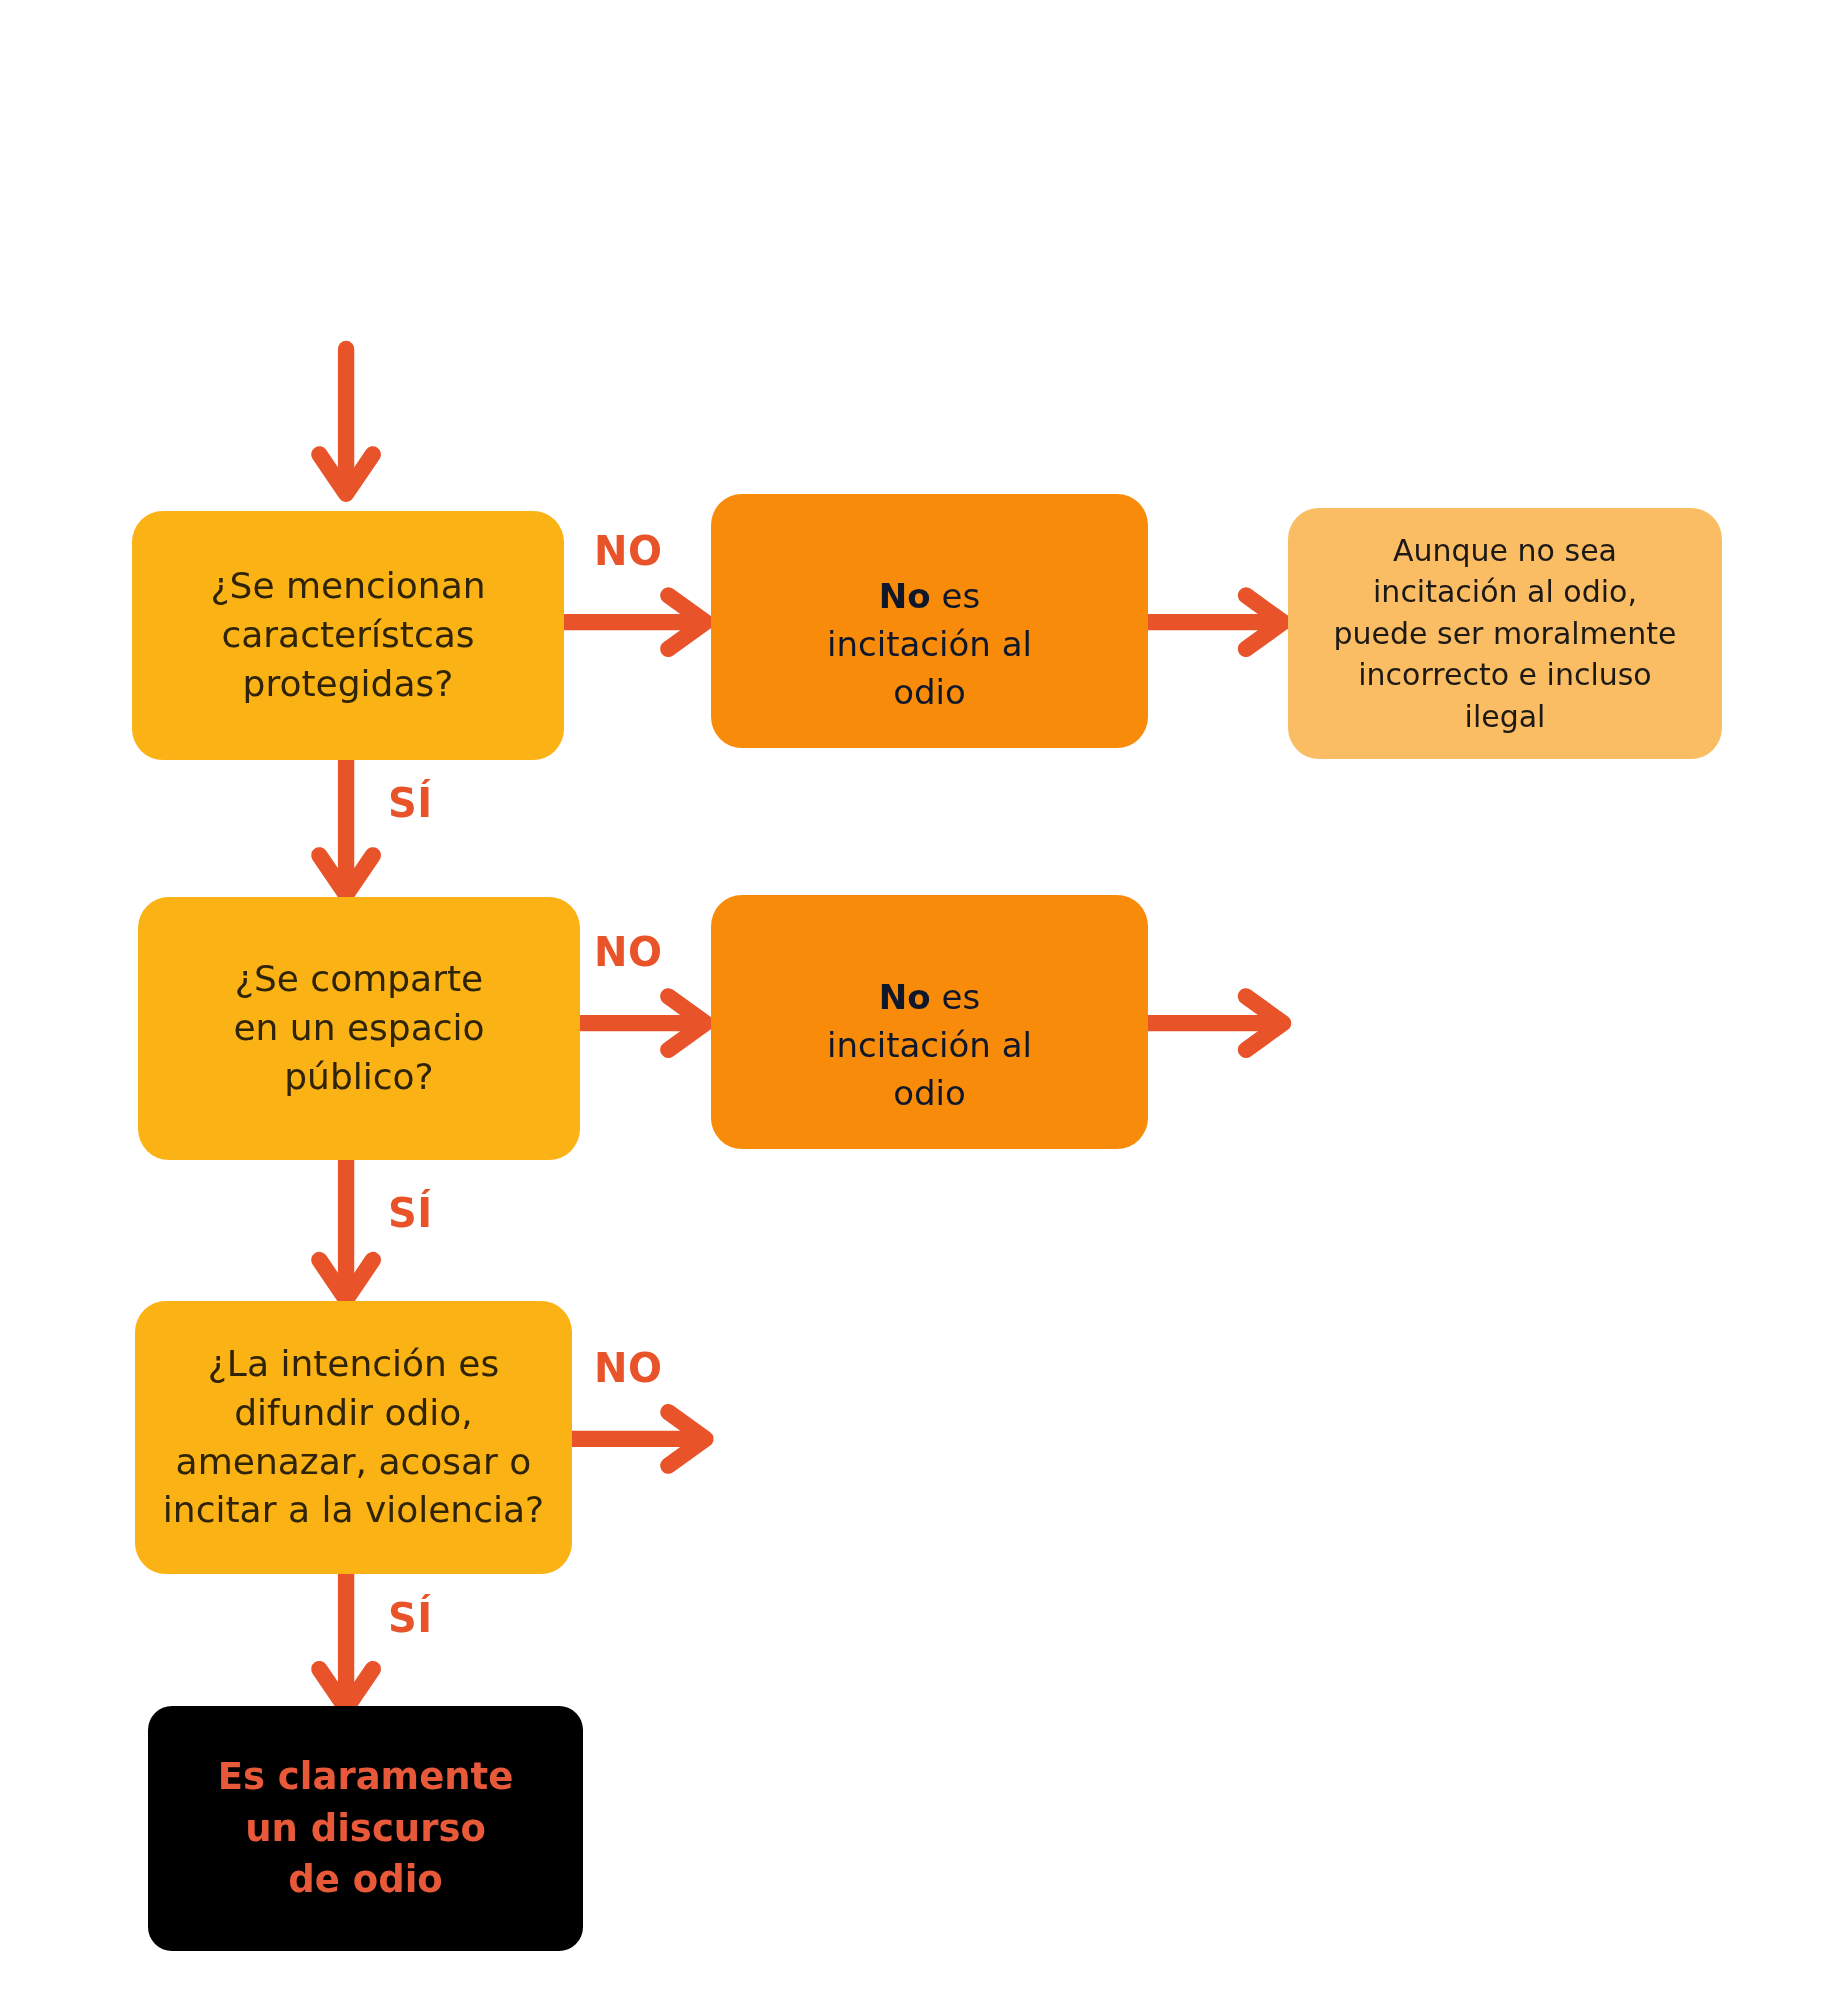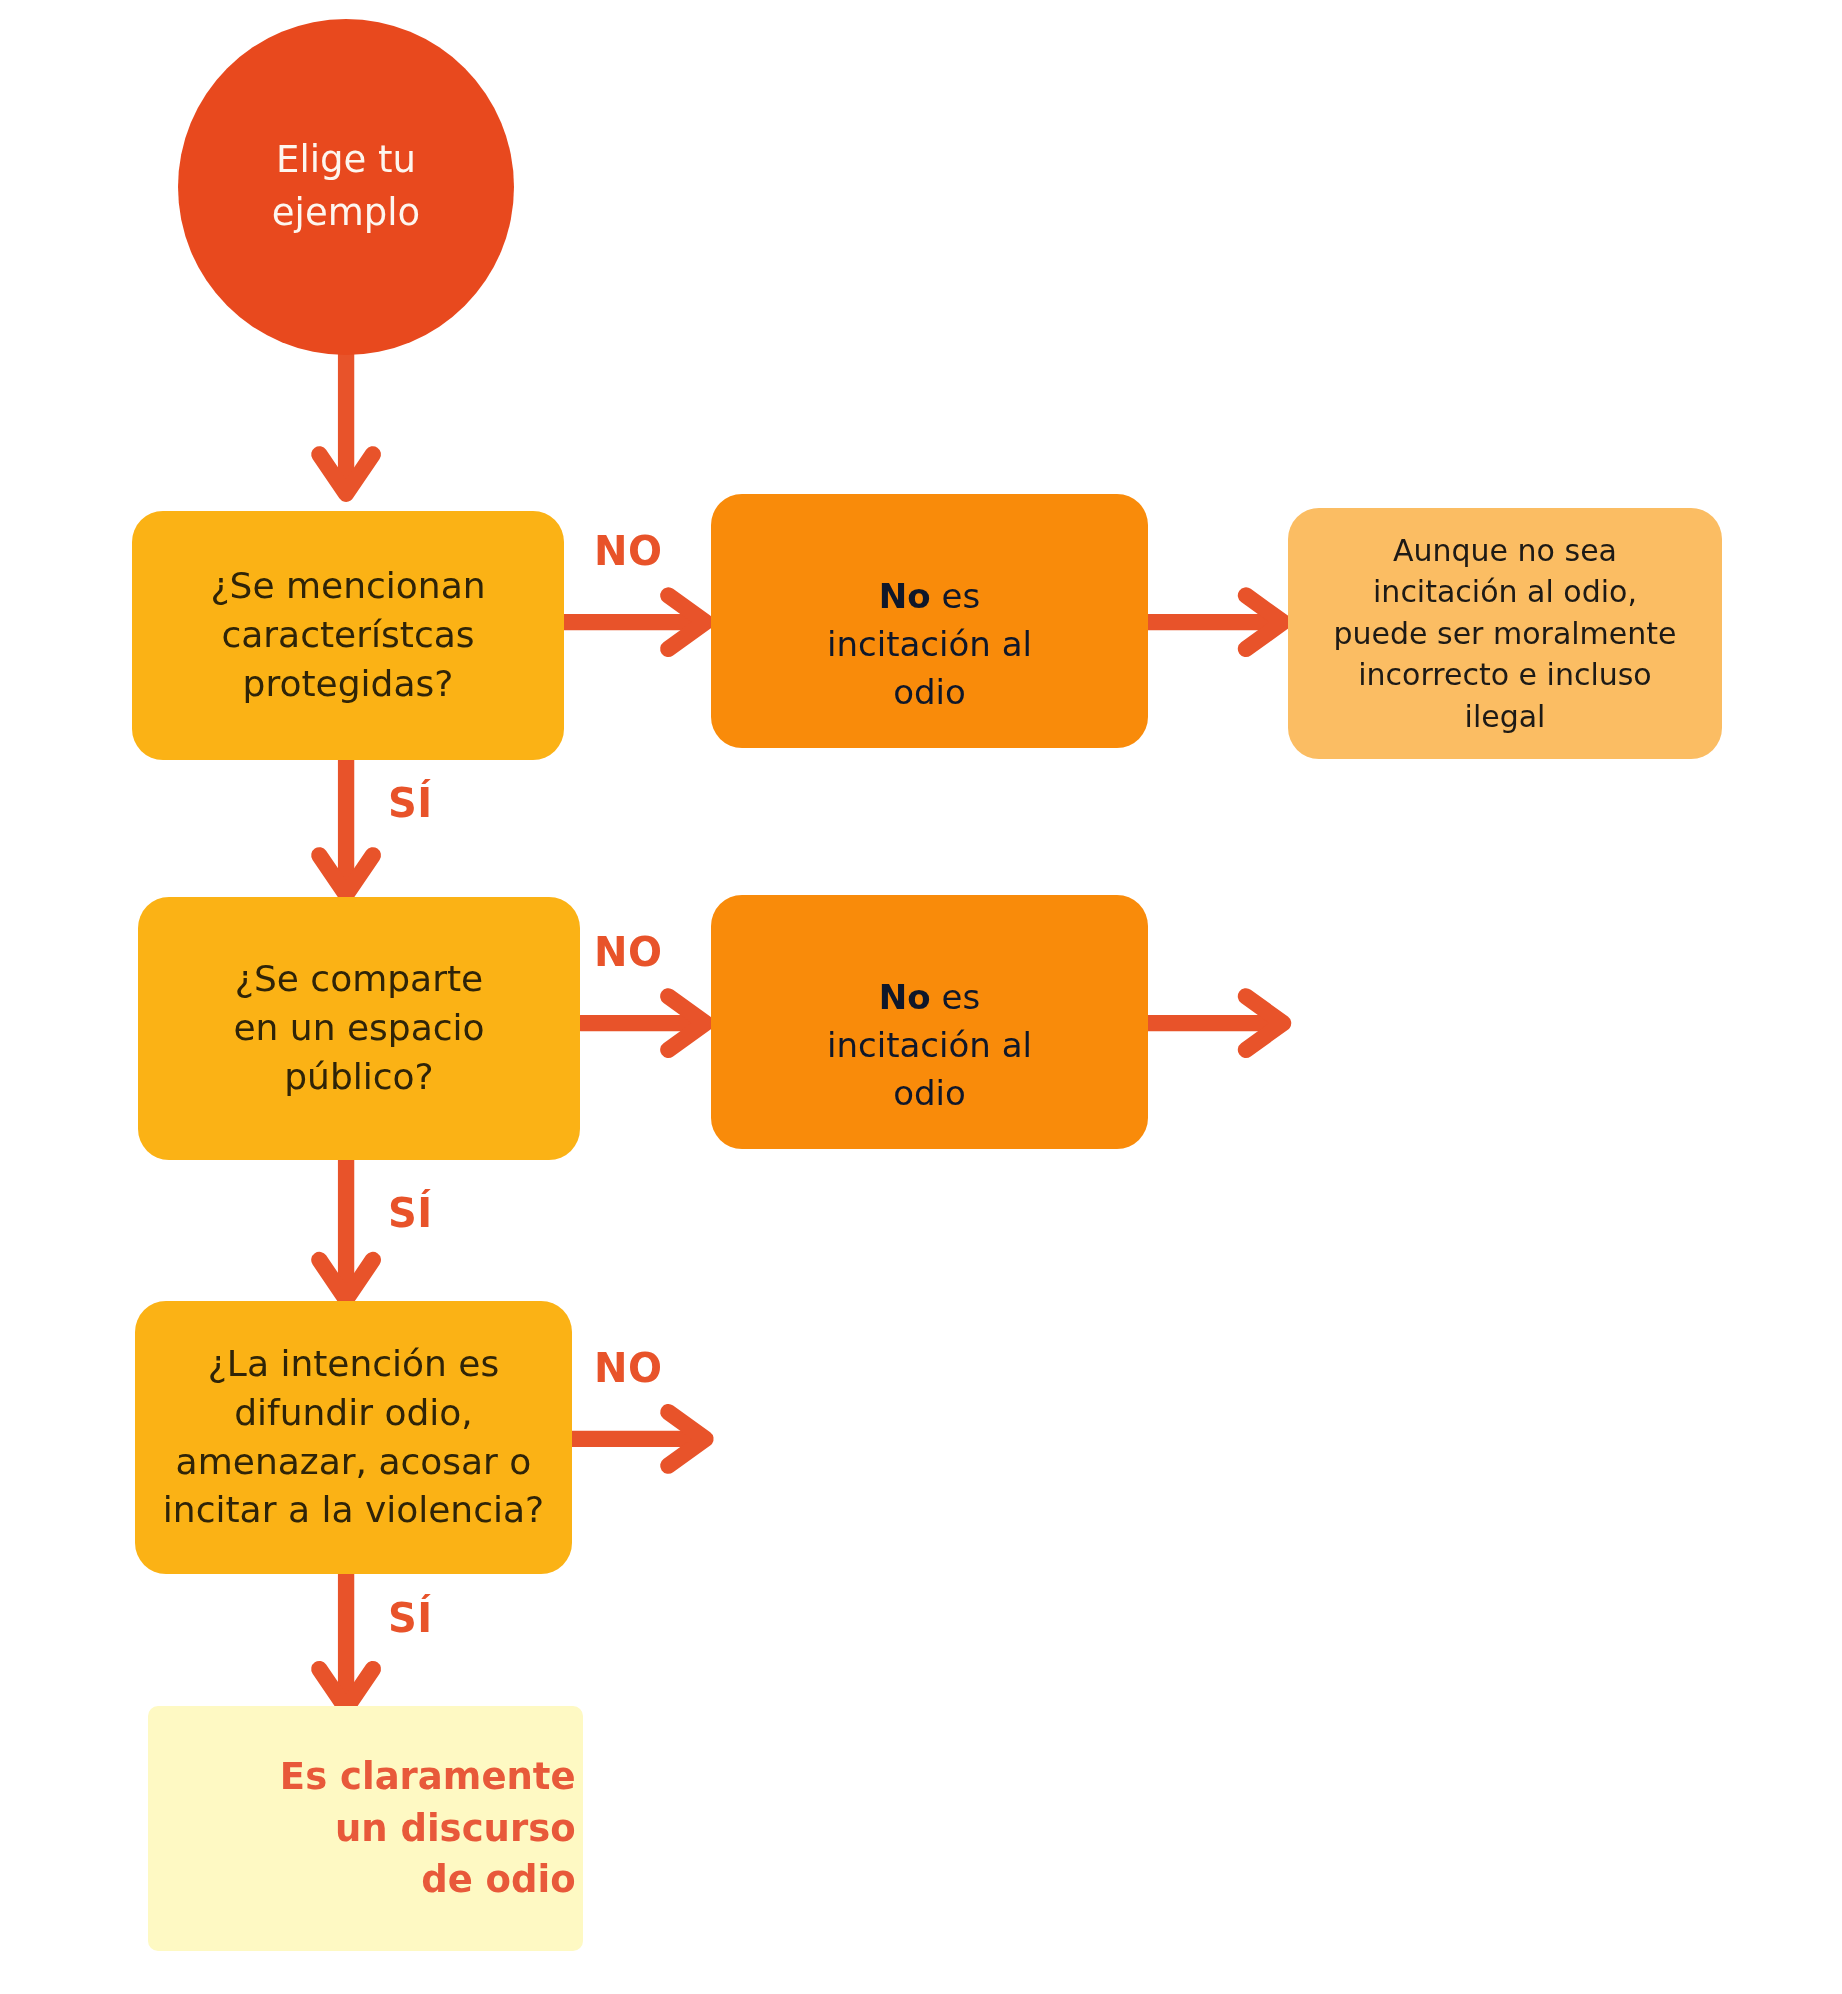--- a/index.html
+++ b/index.html
@@ -76,27 +76,26 @@
     background: #fbbd63;
     border-radius: 31px;
     color: #1d1a16;
     margin-top: 14px;
   }
   .n-node.small { font-size: 30px; line-height: 1.38; }
   .n-node.big   { font-size: 36px; line-height: 1.40; }
 
   
   .f-node {
-    background: #fef9c3;
-    border-radius: 10px;
+    background: #000000;
+    border-radius: 24px;
     color: #e8593a;
     font-size: 37px;
     font-weight: 700;
     line-height: 1.40;
-    text-align: right;
   }
 
   
   .edge-label {
     position: absolute;
     color: #e8532a;
     font-weight: 700;
     font-size: 40px;
     letter-spacing: 0.4px;
     line-height: 1;
@@ -133,24 +132,20 @@
       <polyline points="430,1697 466,1750 502,1697"></polyline>
 
       <line x1="770" y1="1938" x2="940" y2="1938"></line>
       <polyline points="900,1902 950,1938 900,1974"></polyline>
 
       <line x1="466" y1="2118" x2="466" y2="2288"></line>
       <polyline points="430,2248 466,2301 502,2248"></polyline>
     </g>
   </svg>
 
-  <div class="node start-circle" style="left:178px; top:18.6px; width:336px; height:336px;">
-    <span class="txt">Elige tu
-ejemplo</span>
-  </div>
 
   <div class="node q-node" style="left:132px; top:497px; width:432px; height:249px;margin-top:14px;">
     <span class="txt">¿Se mencionan
 característcas
 protegidas?</span>
   </div>
 
   <div class="node r-node" style="left:711px; top:494px; width:437px; height:254px;">
     <span class="txt">
       <b>No</b><span> es

